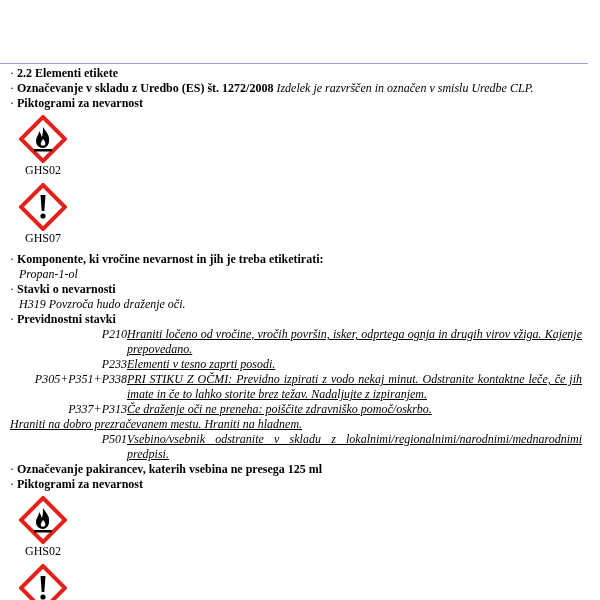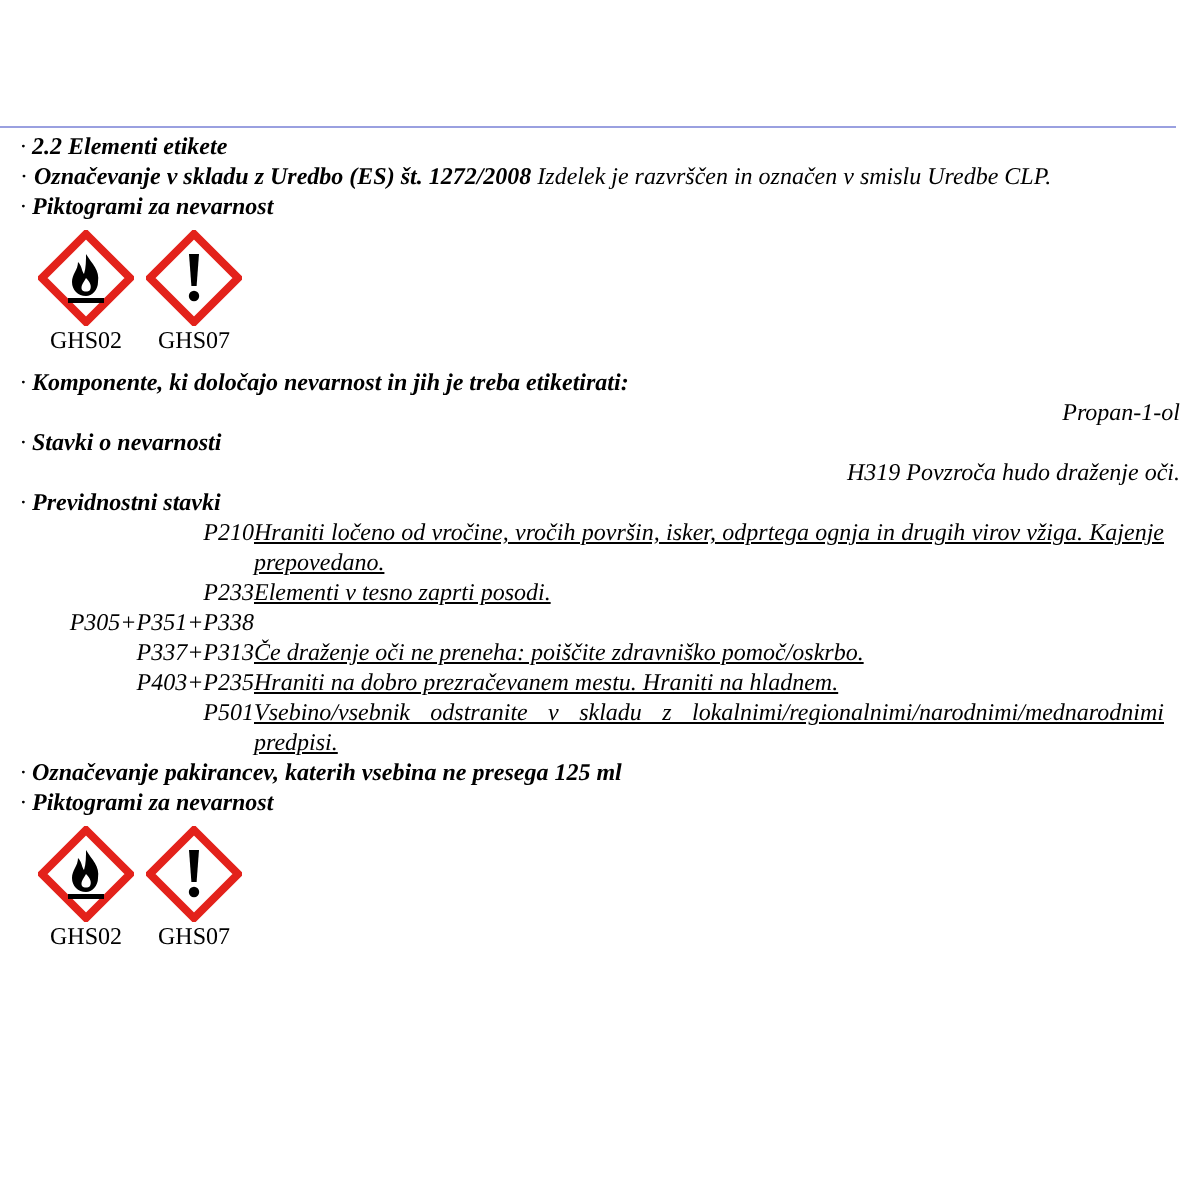--- a/index.html
+++ b/index.html
@@ -1,25 +1,25 @@
 <!DOCTYPE html>
 <html><head>
 <meta charset="utf-8">
 <style>
   html, body { margin:0; padding:0; background:#ffffff; }
   body { width:600px; height:600px; position:relative; overflow:hidden;
          font-family:"Liberation Serif", "DejaVu Serif", serif; color:#000; font-size:12px; }
   .rule { position:absolute; left:0; top:63px; width:588px; height:1px; background:#9aa0e0; }
   .doc { position:absolute; left:10px; top:66px; width:580px; }
   .line { height:15px; line-height:15px; white-space:nowrap; }
-  .b { font-weight:bold; font-style:italic; }
+  .b { font-weight:bold; }
   .i { font-style:italic;font-family:Liberation Serif, serif; }
   .dot { font-weight:normal; }
-  .ind { padding-left:9px;text-align:right; }
-  .picto-row { display:flex; gap:6px; margin-left:9px; }
+  .ind { padding-left:9px; }
+  .picto-row { display:flex; gap:6px; margin-left:9px;flex-direction:column; }
   .picto { width:48px; text-align:center; }
   .picto svg { display:block; margin:0 auto; }
   .picto .cap { font-size:12px; line-height:13px; margin-top:1px; }
   .prow { display:flex; line-height:15px; }
   .pcode { width:108px; padding-left:9px; flex:none; font-style:italic; white-space:nowrap;text-align:right; }
   .ptext { flex:1; font-style:italic; text-align:justify; padding-right:8px;text-decoration:underline; }
 </style>
 </head>
 <body>
 
@@ -44,45 +44,45 @@
       <svg width="48" height="48" viewBox="0 0 48 48">
         <polygon points="24,2 46,24 24,46 2,24" fill="#fff" stroke="#e3221b" stroke-width="4"></polygon>
         <path d="M21.5 12 L26.5 12 L25.3 28 L22.7 28 Z" fill="#000"></path>
         <circle cx="24" cy="33" r="2.6" fill="#000"></circle>
       </svg>
       <div class="cap">GHS07</div>
     </div>
   </div>
 
 
-  <div class="line b" style="margin-top:7px;"><span class="dot">·</span> <span>Komponente, ki določajo nevarnost in jih je treba etiketirati:</span></div>
+  <div class="line b" style="margin-top:7px;"><span class="dot">·</span> <span>Komponente, ki vročine nevarnost in jih je treba etiketirati:</span></div>
   <div class="line i ind">Propan-1-ol</div>
 
   <div class="line b"><span class="dot">·</span> <span>Stavki o nevarnosti</span></div>
   <div class="line i ind">H319 Povzroča hudo draženje oči.</div>
 
   <div class="line b"><span class="dot">·</span> <span>Previdnostni stavki</span></div>
 
   <div class="prow">
     <div class="pcode">P210</div>
     <div class="ptext">Hraniti ločeno od vročine, vročih površin, isker, odprtega ognja in drugih virov vžiga. Kajenje prepovedano.</div>
   </div>
   <div class="prow">
     <div class="pcode">P233</div>
     <div class="ptext">Elementi v tesno zaprti posodi.</div>
   </div>
   <div class="prow">
     <div class="pcode">P305+P351+P338</div>
+    <div class="ptext">PRI STIKU Z OČMI: Previdno izpirati z vodo nekaj minut. Odstranite kontaktne leče, če jih imate in če to lahko storite brez težav. Nadaljujte z izpiranjem.</div>
   </div>
   <div class="prow">
     <div class="pcode">P337+P313</div>
     <div class="ptext">Če draženje oči ne preneha: poiščite zdravniško pomoč/oskrbo.</div>
   </div>
   <div class="prow">
-    <div class="pcode">P403+P235</div>
     <div class="ptext">Hraniti na dobro prezračevanem mestu. Hraniti na hladnem.</div>
   </div>
   <div class="prow">
     <div class="pcode">P501</div>
     <div class="ptext">Vsebino/vsebnik odstranite v skladu z lokalnimi/regionalnimi/narodnimi/mednarodnimi predpisi.</div>
   </div>
 
   <div class="line b"><span class="dot">·</span> <span>Označevanje pakirancev, katerih vsebina ne presega 125 ml</span></div>
   <div class="line b"><span class="dot">·</span> <span>Piktogrami za nevarnost</span></div>
 

